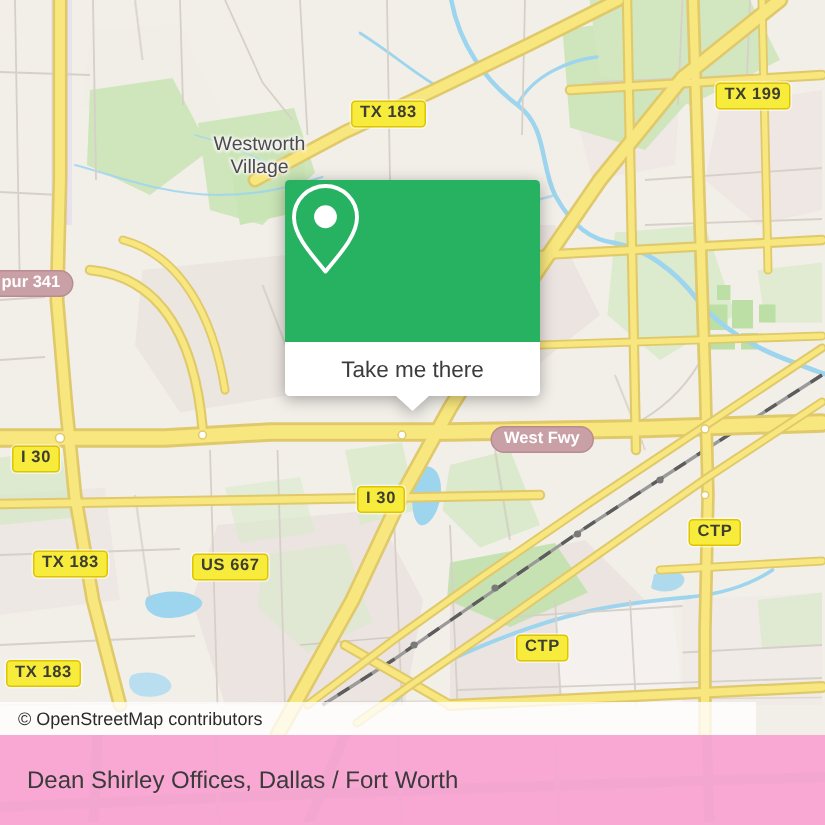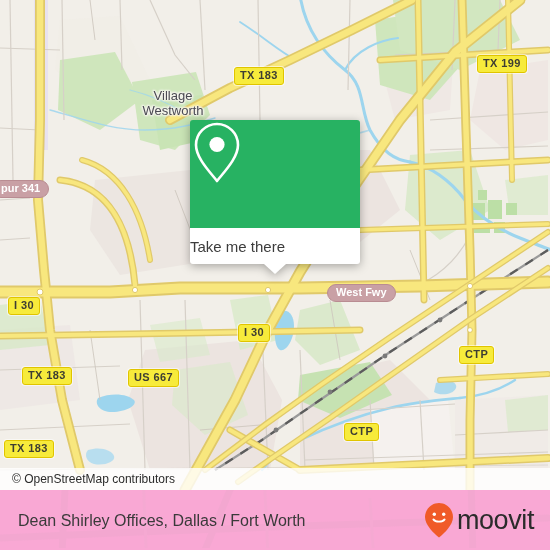--- a/index.html
+++ b/index.html
@@ -59,38 +59,38 @@
   .callout{
     position:absolute;left:190px;top:120px;width:170px;
     filter:drop-shadow(0 2px 5px rgba(0,0,0,.32));
   }
   .callout-top{
     background:#27b262;height:108px;border-radius:3px 3px 0 0;
     display:flex;align-items:center;justify-content:center;
   }
   .callout-bottom{
     background:#ffffff;height:36px;border-radius:0 0 3px 3px;
-    display:flex;align-items:center;justify-content:flex-start;
+    display:flex;align-items:center;justify-content:center;
     position:relative;
   }
   .callout-bottom .label{
     color:#3c3c3c;font-size:15px;line-height:17px;
   }
   .callout-tail{
     position:absolute;left:50%;top:100%;
     transform:translateX(-50%);
     width:0;height:0;
     border-left:11px solid transparent;
     border-right:11px solid transparent;
     border-top:10px solid #ffffff;
   }
 
   
   .attrib{
-    position:absolute;left:0;bottom:0;width:550px;height:22px;
+    position:absolute;left:0;bottom:0;width:504px;height:22px;
     background:rgba(255,255,255,.80);
     display:flex;align-items:center;
   }
   .attrib span{
     color:#2b2b2b;font-size:12px;padding-left:12px;line-height:14px;
   }
 
   
   .footer{
     position:absolute;left:0;top:490px;width:550px;height:60px;
@@ -301,22 +301,22 @@
         <circle cx="40" cy="292" r="3"></circle>
         <circle cx="135" cy="290" r="2.6"></circle>
         <circle cx="268" cy="290" r="2.6"></circle>
         <circle cx="470" cy="286" r="2.6"></circle>
         <circle cx="470" cy="330" r="2.4"></circle>
         <circle cx="40" cy="190" r="2.4"></circle>
       </g>
     </svg>
 
     <div class="placelabel" style="left:113px;top:88px;width:120px;">
+      <div>Westworth</div>
       <div>Village</div>
-      <div>Westworth</div>
     </div>
 
     <div class="shield" style="left:234px;top:24px;">TX 183</div>
     <div class="shield" style="left:477px;top:12px;">TX 199</div>
     <div class="shield" style="left:8px;top:254px;">I 30</div>
     <div class="shield" style="left:238px;top:281px;">I 30</div>
     <div class="shield" style="left:22px;top:324px;">TX 183</div>
     <div class="shield" style="left:128px;top:326px;">US 667</div>
     <div class="shield" style="left:4px;top:397px;">TX 183</div>
     <div class="shield" style="left:459px;top:303px;">CTP</div>
@@ -358,24 +358,15 @@
       <g stroke="#bdbdbd" fill="none" stroke-width="3">
         <path d="M140 400 L148 600"></path>
         <path d="M262 430 L270 600"></path>
         <path d="M370 500 L376 600"></path>
         <path d="M0 575 L548 566"></path>
       </g>
     </svg>
 
     <div class="footer-title">Dean Shirley Offices, Dallas / Fort Worth</div>
 
-    <div class="brand">
-      <svg width="30" height="36" viewBox="0 0 30 36">
-        <path d="M15 1 C7.3 1 1 7.3 1 15 C1 23 9.5 31 15 35.5 C20.5 31 29 23 29 15 C29 7.3 22.7 1 15 1 Z" fill="#f05a28"></path>
-        <circle cx="10.3" cy="12.2" r="1.7" fill="#ffffff"></circle>
-        <circle cx="19.7" cy="12.2" r="1.7" fill="#ffffff"></circle>
-        <path d="M9.4 17.4 C11.6 20.4 18.4 20.4 20.6 17.4" fill="none" stroke="#ffffff" stroke-width="1.9" stroke-linecap="round"></path>
-      </svg>
-      <div class="brand-word">moovit</div>
-    </div>
   </div>
 
 </div>
 
 </body></html>

